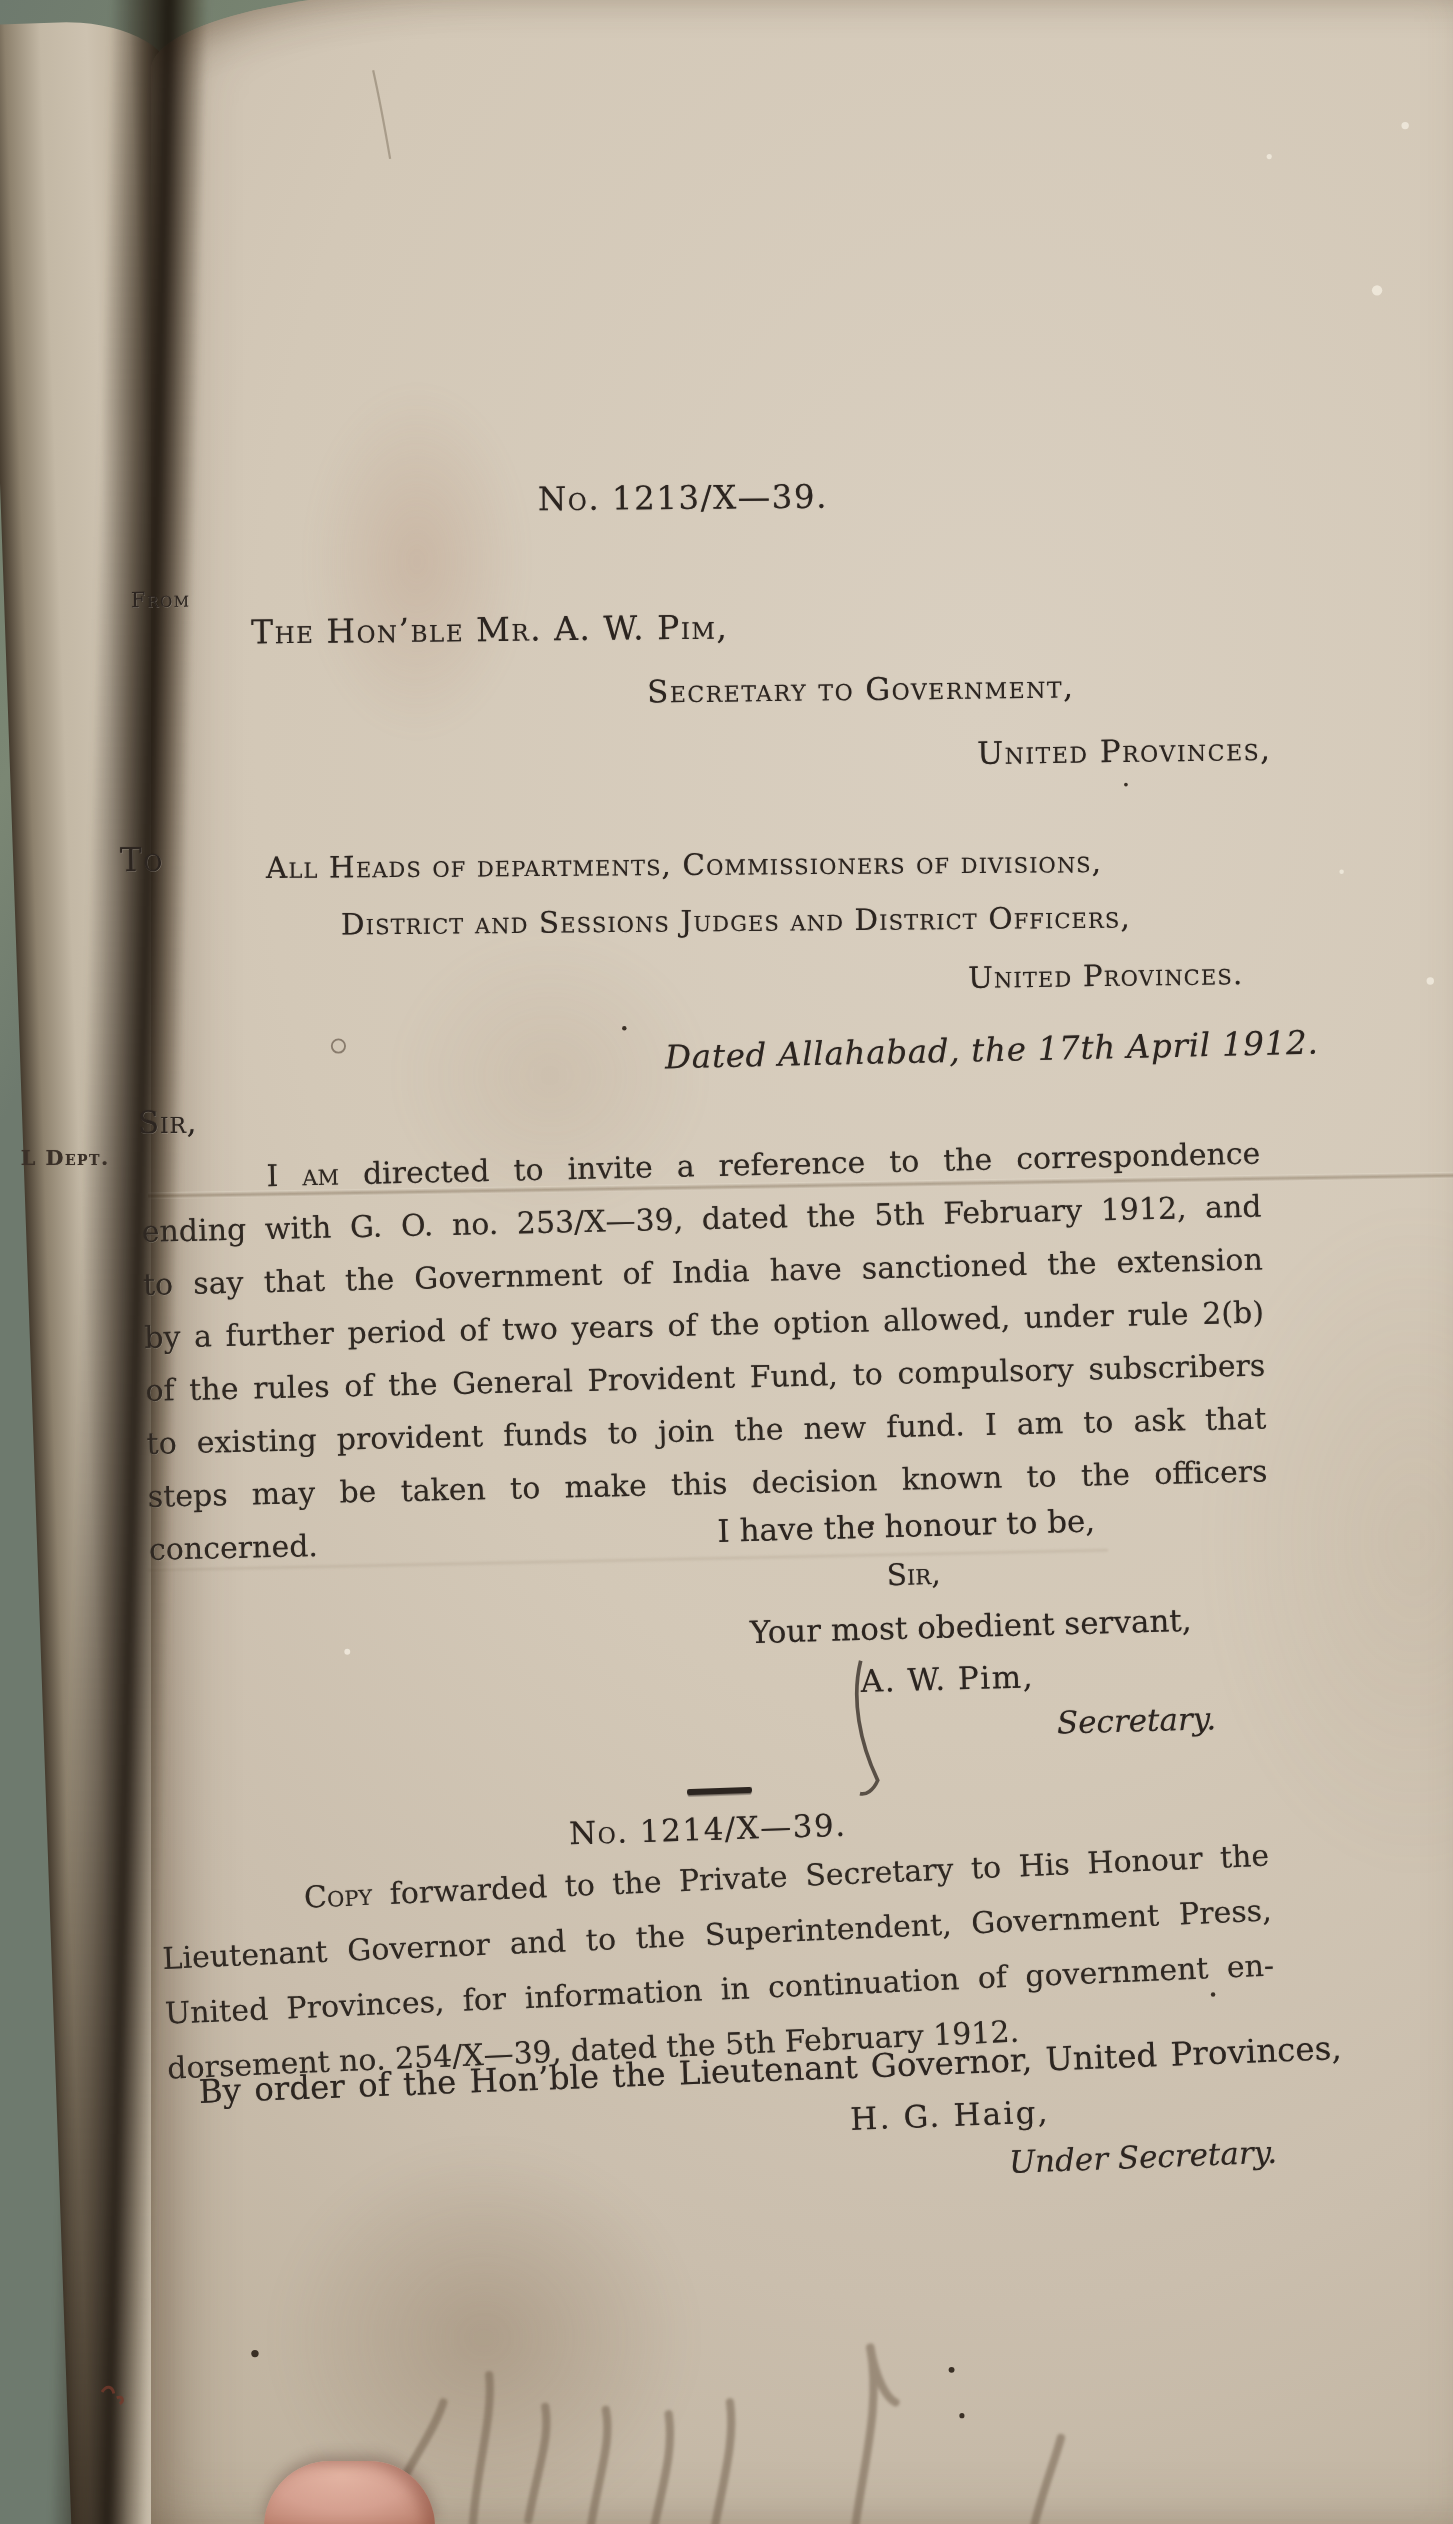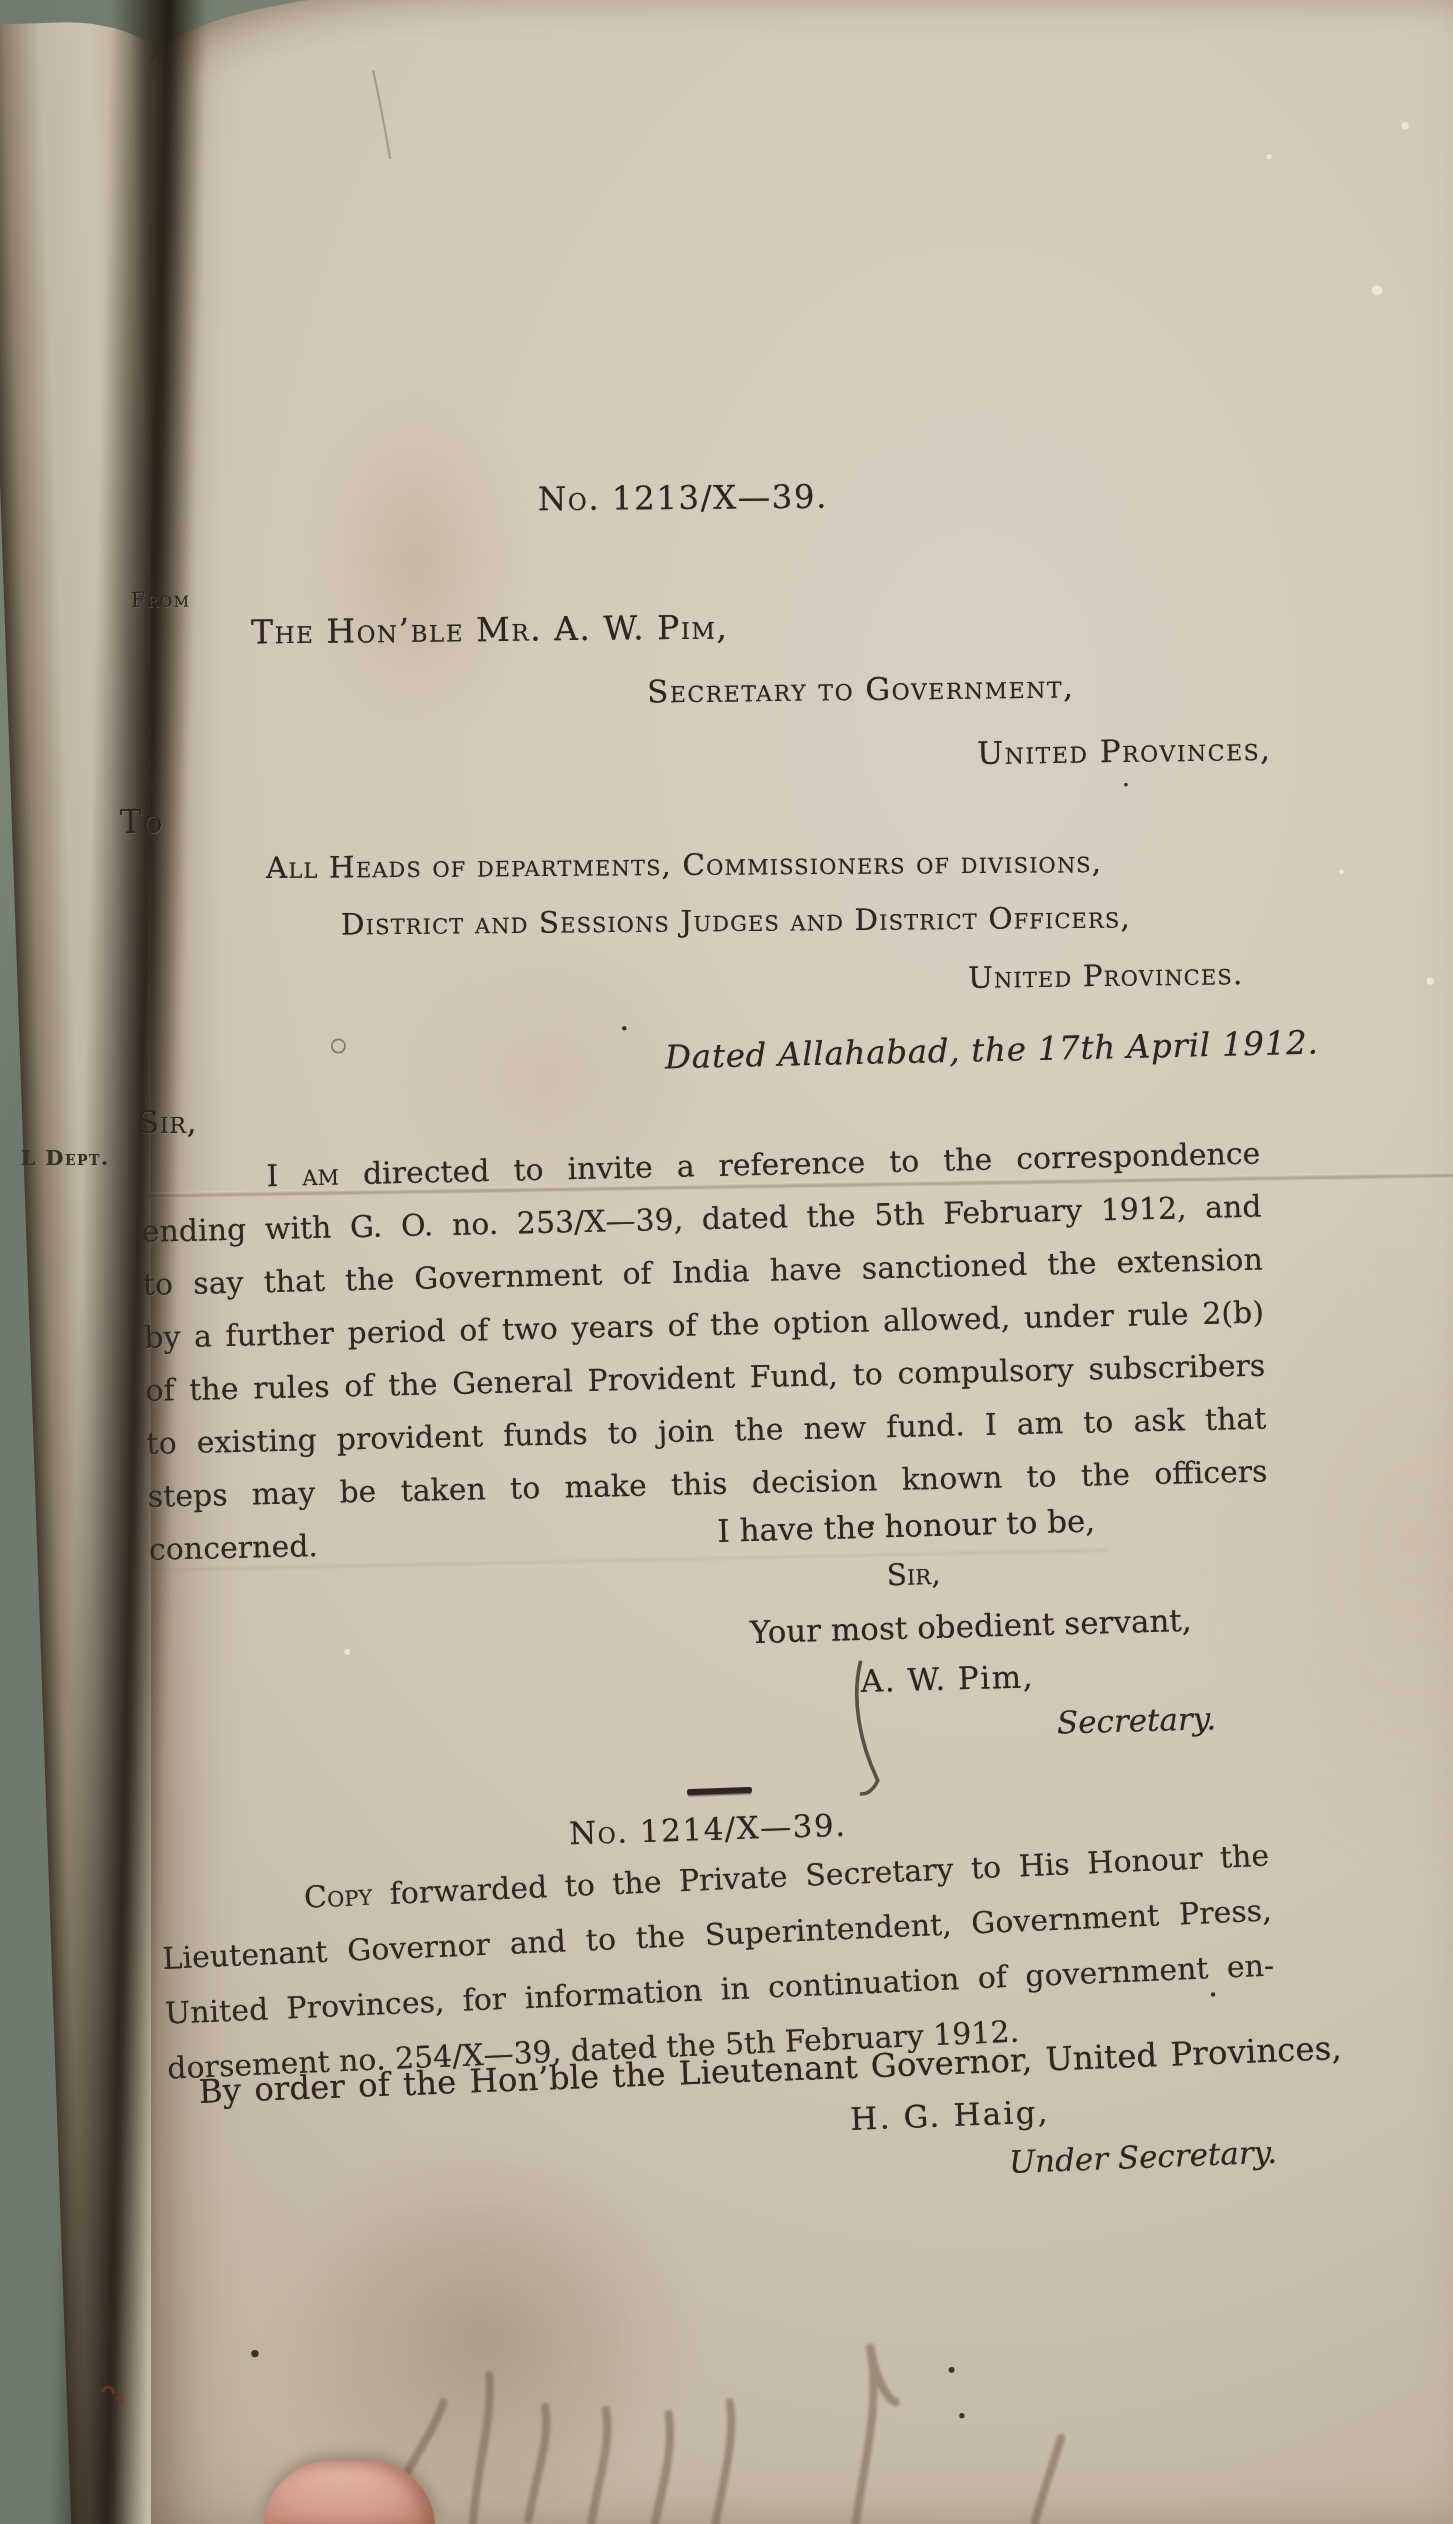--- a/index.html
+++ b/index.html
@@ -74,21 +74,21 @@
 
   <div class="margin-note sc">L Dept.</div>
 
   <div class="ink sc" style="left:538px;top:479px;font-size:32.5px;letter-spacing:1.5px;transform:rotate(-.5deg);">No. 1213/X—39.</div>
 
   <div class="ink sc" style="left:131px;top:548px;font-size:21px;letter-spacing:1.5px;transform:rotate(-.6deg);margin-top:40px;">From</div>
   <div class="ink sc" style="left:251px;top:610px;font-size:33px;letter-spacing:1.5px;transform:rotate(-.6deg);">The Hon’ble Mr. A. W. Pim,</div>
   <div class="ink sc" style="left:647px;top:671px;font-size:31px;letter-spacing:1.5px;transform:rotate(-.7deg);">Secretary to Government,</div>
   <div class="ink sc" style="left:977px;top:733px;font-size:31px;letter-spacing:1.5px;transform:rotate(-.8deg);">United Provinces,</div>
 
-  <div class="ink sc" style="left:120px;top:802px;font-size:33px;letter-spacing:1.5px;transform:rotate(-.5deg);">To</div>
+  <div class="ink sc" style="left:120px;top:840px;font-size:33px;letter-spacing:1.5px;transform:rotate(-.5deg);">To</div>
   <div class="ink sc" style="left:266px;top:848px;font-size:29.5px;letter-spacing:1.1px;transform:rotate(-.4deg);">All Heads of departments, Commissioners of divisions,</div>
   <div class="ink sc" style="left:341px;top:904px;font-size:29.5px;letter-spacing:1.1px;transform:rotate(-.5deg);">District and Sessions Judges and District Officers,</div>
   <div class="ink sc" style="left:968px;top:959px;font-size:29.5px;letter-spacing:1.1px;transform:rotate(-.8deg);">United Provinces.</div>
 
   <div class="ink it" style="left:665px;top:1031px;font-size:32.5px;letter-spacing:0.7px;transform:rotate(-1.3deg);">Dated Allahabad, the 17th April 1912.</div>
 
   <div class="ink sc" style="left:138px;top:1104px;font-size:31px;letter-spacing:0.7px;transform:rotate(-.5deg);">Sir,</div>
 
   <div class="group" style="left:140px;top:1152px;width:1120px;font-size:30px;transform:rotate(-1.3deg);transform-origin:left top;">
     <div class="jline ind"><span class="sc">I am</span><span> directed to invite a reference to the correspondence</span></div>

